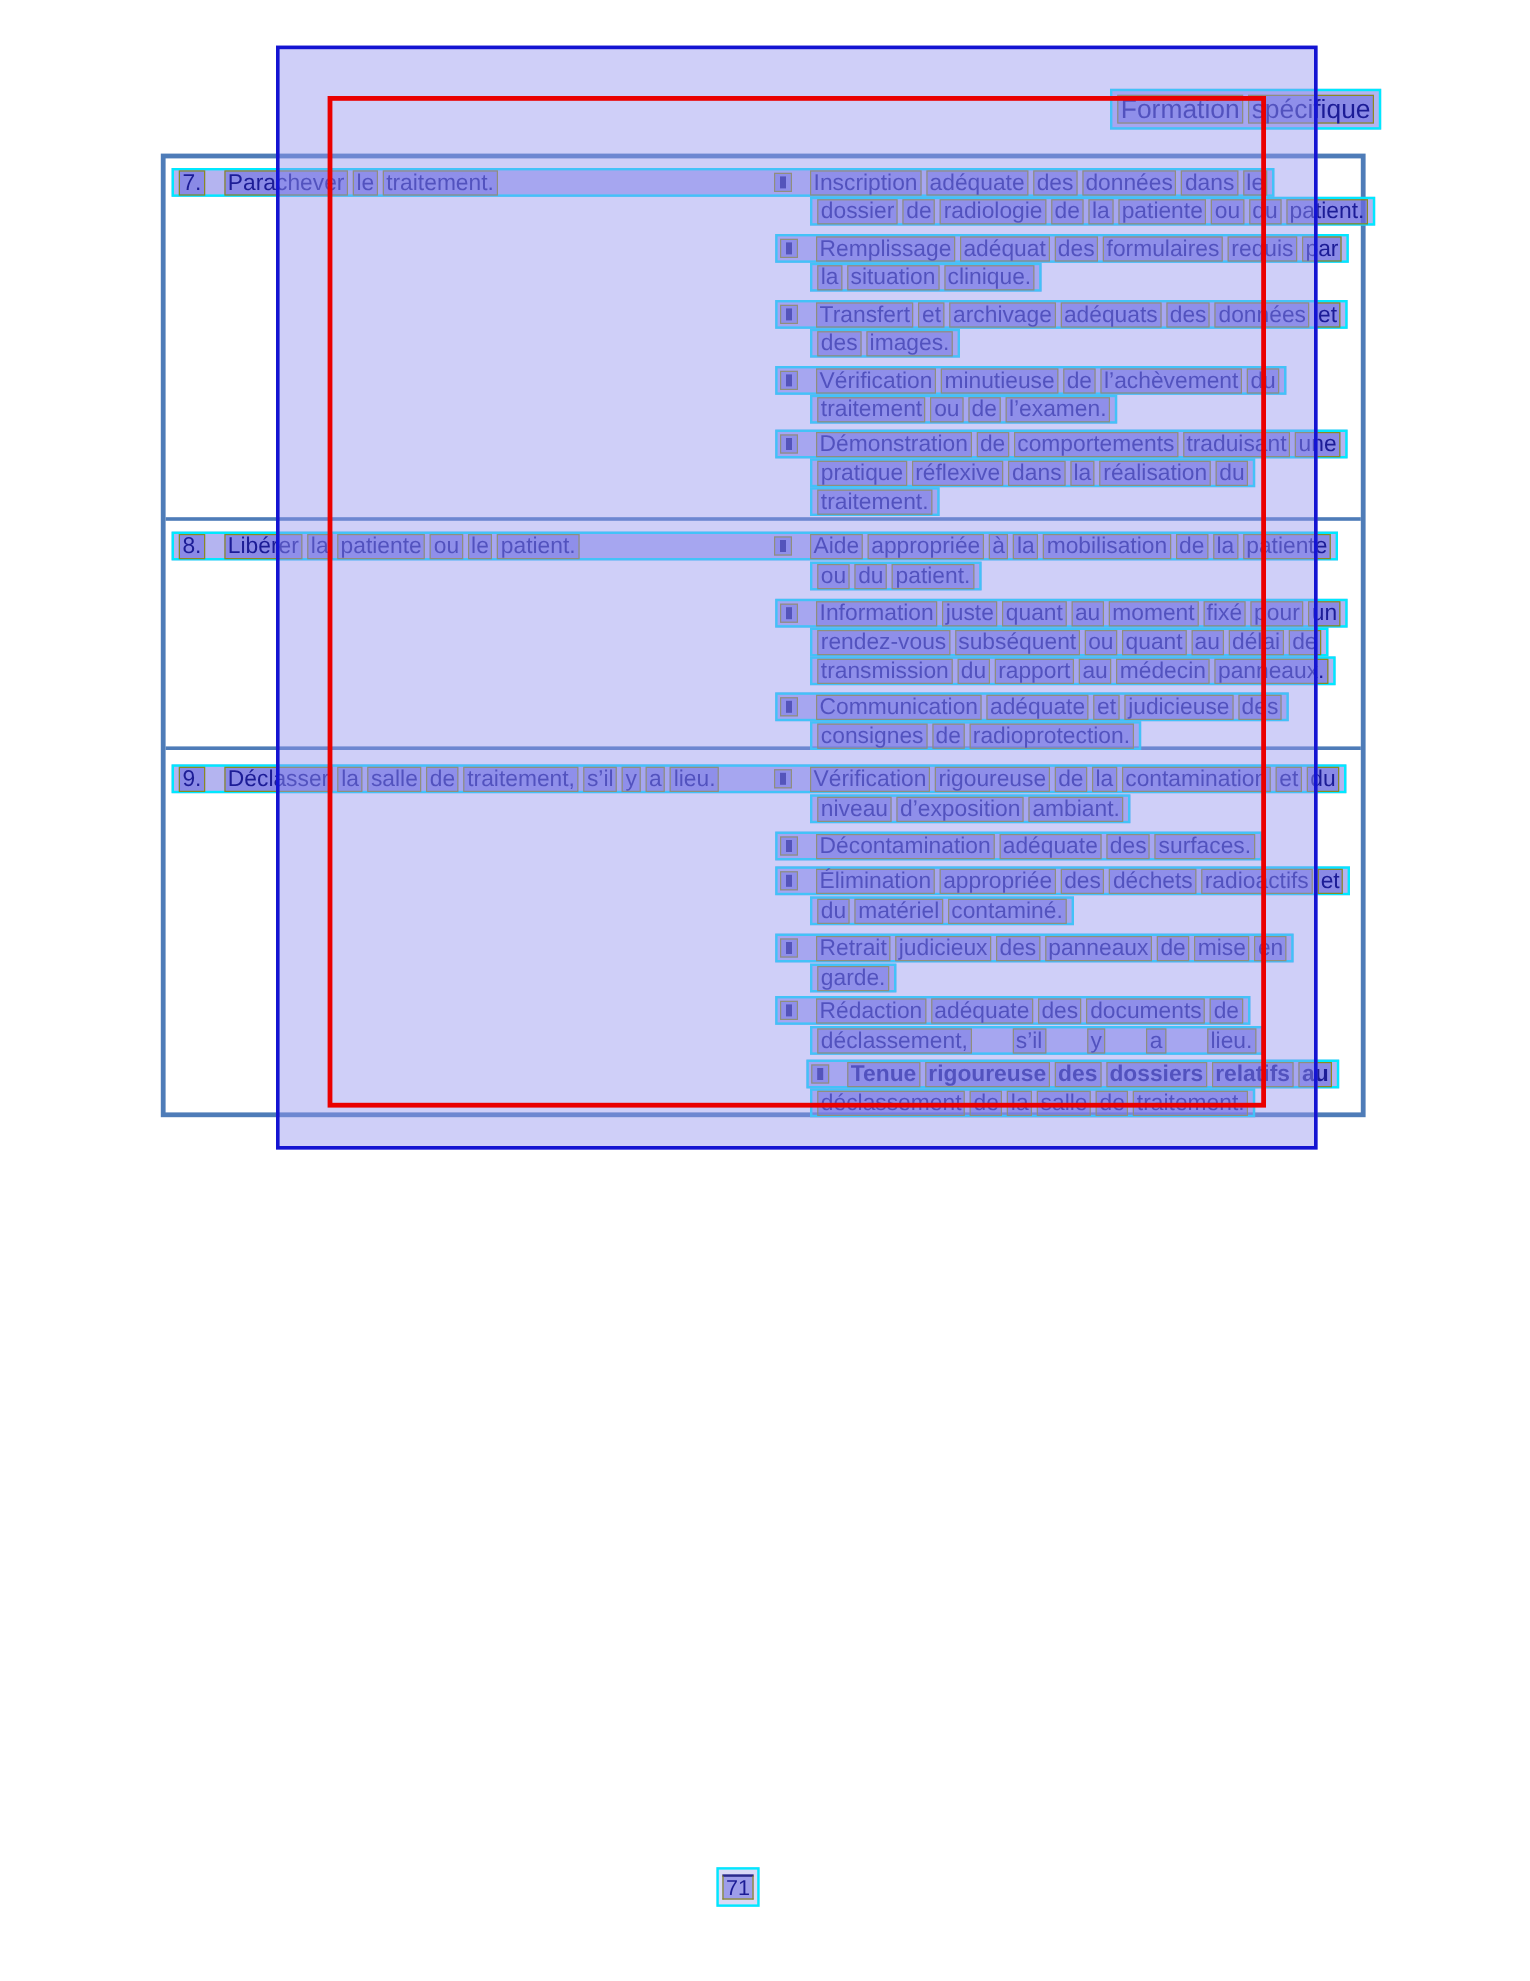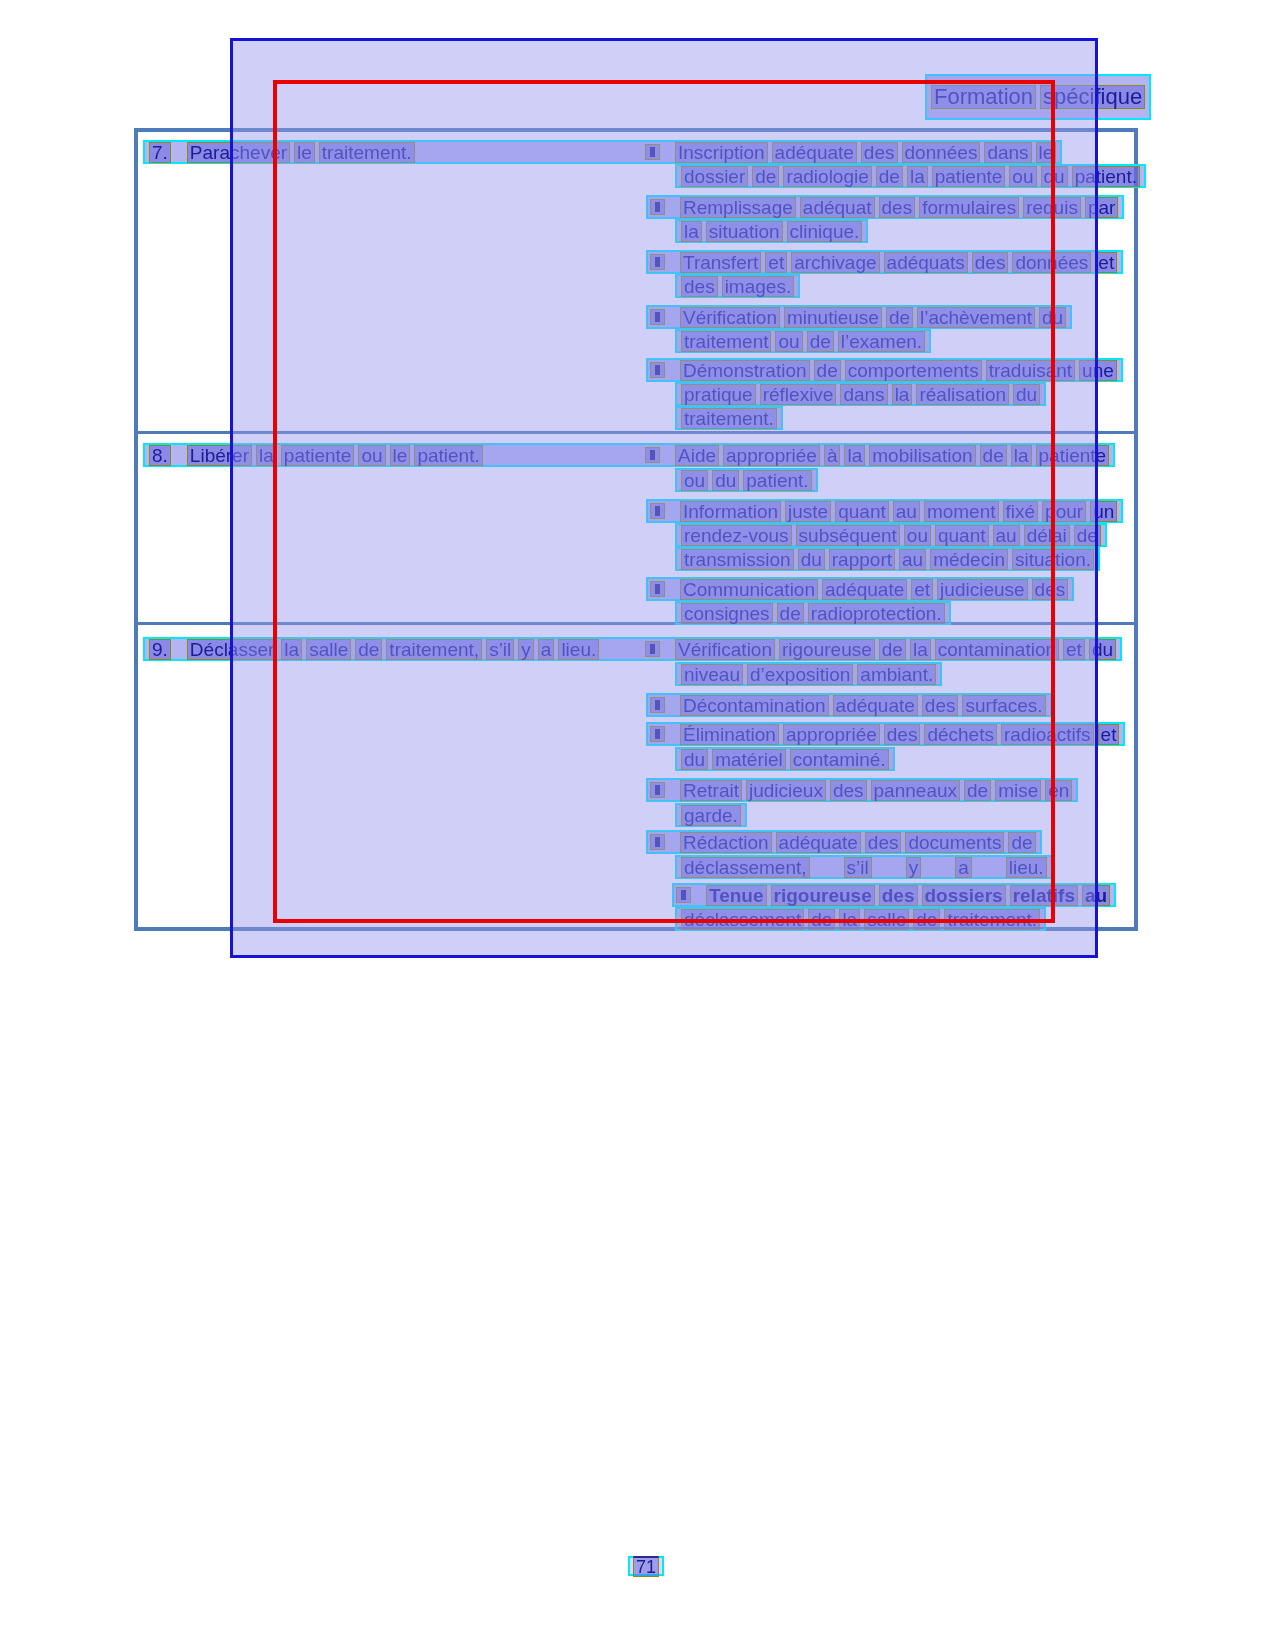--- a/index.html
+++ b/index.html
@@ -34,23 +34,23 @@
     color:var(--text);font-size:19px;line-height:19px;padding:0 2px;margin:0 2px;
   }
   .task-part{display:inline-flex;align-items:center;width:498px;flex:none}
   .task-part .word:first-child{margin-right:14px}
   .bullet-box{
     display:inline-flex;align-items:center;justify-content:center;
     border:1px solid var(--wordbox);background:var(--wordbg);
     width:15px;height:16px;margin-right:13px;flex:none;
   }
   .bullet-mark{display:block;width:5px;height:10px;background:#202090}
-  .hdr-band{height:46px}
+  .hdr-band{height:34px}
   .hdr-band .word{font-size:22px;line-height:22px}
-  .pagenum-band{position:absolute;left:628px;top:1556px;height:20px;
+  .pagenum-band{position:absolute;left:597px;top:1556px;height:33px;
     display:flex;align-items:center;border:2px solid var(--cyan);background:rgba(150,150,230,0.35);padding:0 1px}
   .pagenum-band .word{font-size:18px;line-height:18px;border-top:2px solid #2a2a8a}
   .block-overlay{
     position:absolute;left:230px;top:38px;width:868px;height:920px;
     background:var(--overlayfill);border:3px solid var(--overlayborder);
     pointer-events:none;
   }
   .red-outline{
     position:absolute;left:273px;top:80px;width:782px;height:843px;
     border:4px solid var(--redline);background:transparent;pointer-events:none;
@@ -216,21 +216,21 @@
         <span class="word">au</span>
         <span class="word">délai</span>
         <span class="word">de</span>
       </div>
       <div class="band" style="left: 675px; top: 547px;">
         <span class="word">transmission</span>
         <span class="word">du</span>
         <span class="word">rapport</span>
         <span class="word">au</span>
         <span class="word">médecin</span>
-        <span class="word">situation.</span>
+        <span class="word">panneaux.</span>
       </div>
       <div class="band" style="left: 646px; top: 577px;">
         <span class="bullet-box">
           <span class="bullet-mark"></span>
         </span>
         <span class="word">Communication</span>
         <span class="word">adéquate</span>
         <span class="word">et</span>
         <span class="word">judicieuse</span>
         <span class="word">des</span>

